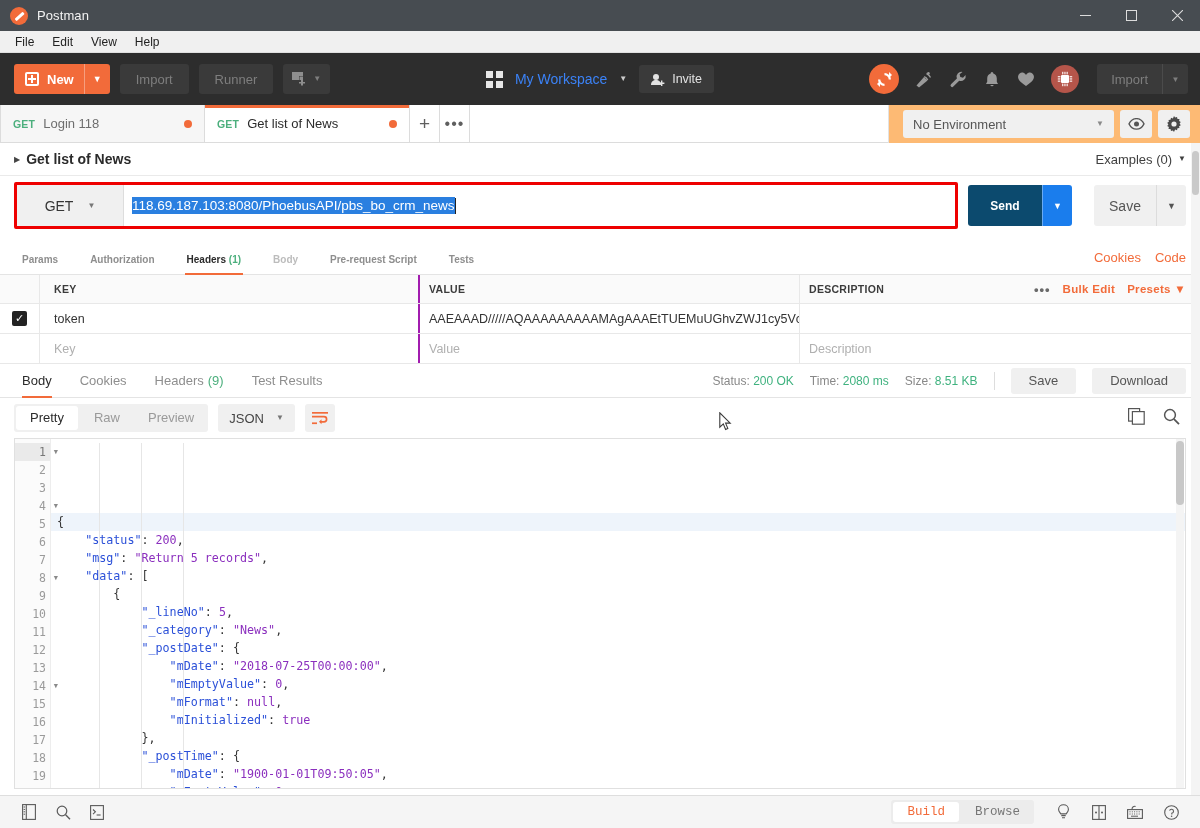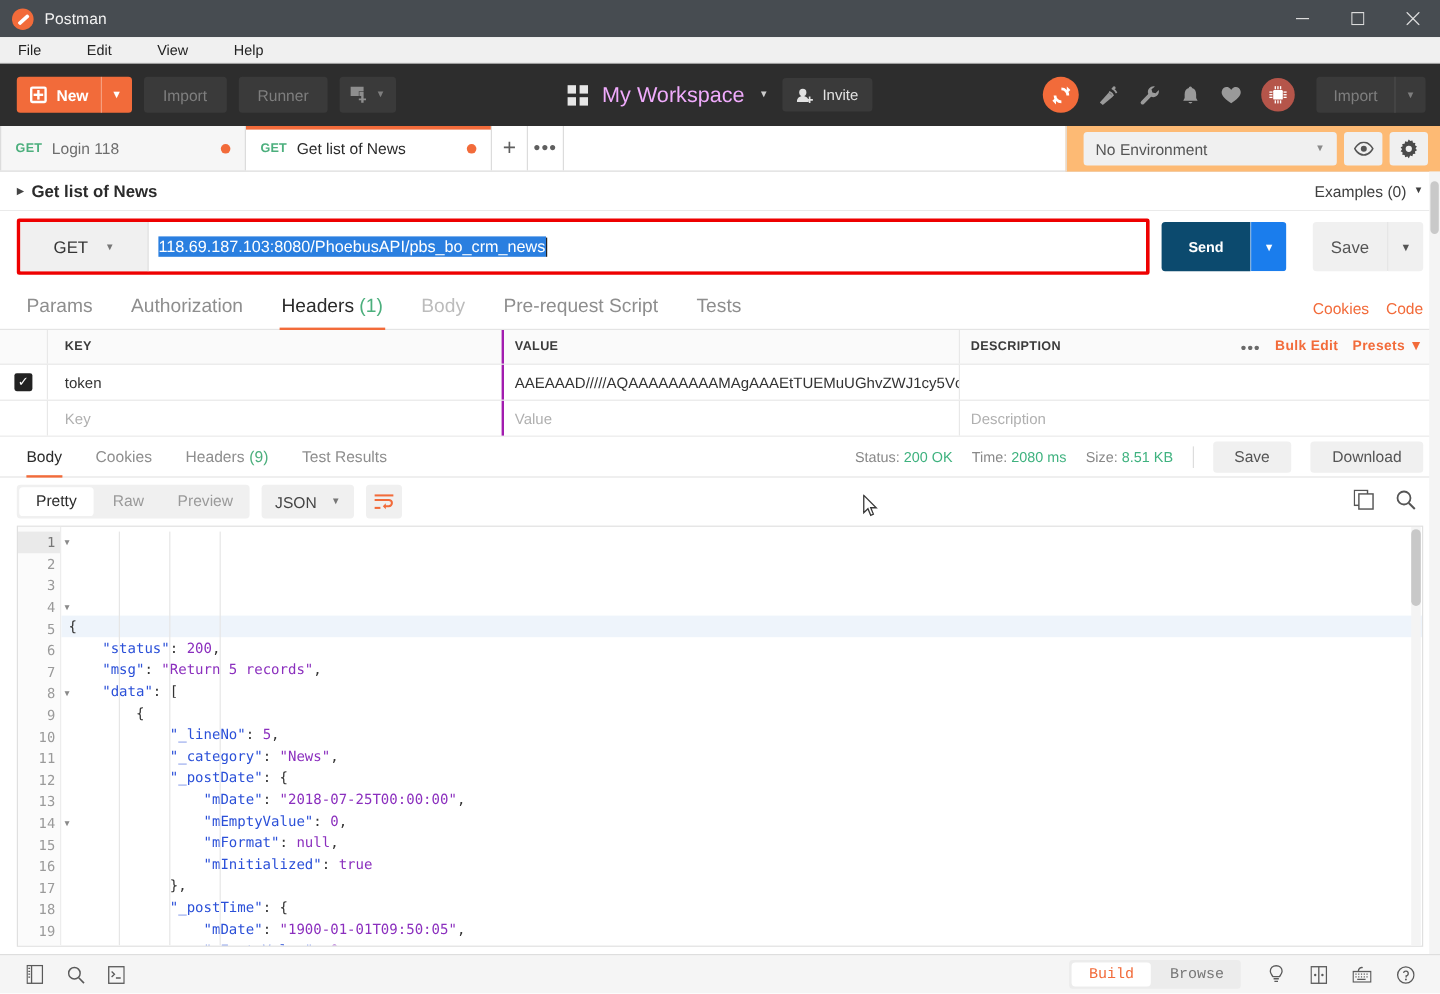--- a/index.html
+++ b/index.html
@@ -28,21 +28,21 @@
   .tb-title { font-size: 13px; color: #f2f2f2; letter-spacing: .1px; }
   .tb-spacer { flex: 1; }
   .tb-btn {
     width: 46px; height: 31px; display: flex; align-items: center; justify-content: center;
     color: #dcdcdc; font-size: 14px; line-height: 1;
   }
 
   
   .menubar {
     height: 22px; background: #f0f0f0; display: flex; align-items: center;
-    border-bottom: 1px solid #e0e0e0; flex: none; padding-left: 6px; gap: 20px;
+    border-bottom: 1px solid #e0e0e0; flex: none; padding-left: 6px;
   }
   .menubar span {
     font-size: 12px; color: #222; padding: 2px 9px;
   }
 
   
   .toolbar {
     height: 52px; background: #2d2d2d; display: flex; align-items: center; flex: none;
     position: relative;
   }
@@ -72,21 +72,21 @@
   .tb-ghost.iconbtn { padding: 0 9px; gap: 6px; }
   .caret { font-size: 8px; line-height: 1; }
 
   .ws-center {
     position: absolute; left: 0; right: 0; display: flex; align-items: center;
     justify-content: center; gap: 12px; pointer-events: none;
   }
   .ws-center > * { pointer-events: auto; }
   .grid-icon { display: grid; grid-template-columns: 7px 7px; grid-template-rows: 7px 7px; gap: 3px; }
   .grid-icon i { background: #e6e6e6; display: block; }
-  .ws-name { color: #f0abfc; font-size: 18px; }
+  .ws-name { color: #3b82f6; font-size: 14px; }
   .invite-btn {
     background: #3a3a3a; border-radius: 3px; height: 28px; display: flex; align-items: center;
     gap: 7px; padding: 0 12px; color: #e2e2e2; font-size: 12.5px;
   }
 
   .tb-right { margin-left: auto; display: flex; align-items: center; padding-right: 12px; gap: 4px; }
   .sync-circle {
     width: 30px; height: 30px; border-radius: 50%; background: #f26b3a;
     display: flex; align-items: center; justify-content: center; margin-right: 6px;
   }
@@ -189,21 +189,21 @@
     background: #f0f0f0; color: #555; width: 30px; border-left: 1px solid #dcdcdc;
     border-radius: 0 3px 3px 0; display: flex; align-items: center; justify-content: center; font-size: 9px;
   }
 
   
   .reqtabs {
     height: 34px; display: flex; align-items: flex-end; padding: 0 14px; background: #fff;
     border-bottom: 1px solid #e4e4e4; flex: none;
   }
   .rqt {
-    font-size: 16px; color: #8e8e8e; padding: 0 16px 9px 16px; position: relative;
+    font-size: 10px; color: #8e8e8e; padding: 0 16px 9px 16px; position: relative; font-weight: bold;
   }
   .rqt:first-child { padding-left: 8px; }
   .rqt.active { color: #2b2b2b; }
   .rqt.active::after {
     content: ""; position: absolute; left: 14px; right: 14px; bottom: -1px; height: 2px; background: #f26b3a;
   }
   .rqt .cnt { color: #4caf7d; }
   .rqt.dim { color: #bcbcbc; }
   .reqtabs .right { margin-left: auto; display: flex; gap: 14px; padding-bottom: 9px; }
   .reqtabs .right span { color: #f26b3a; font-size: 13px; }

